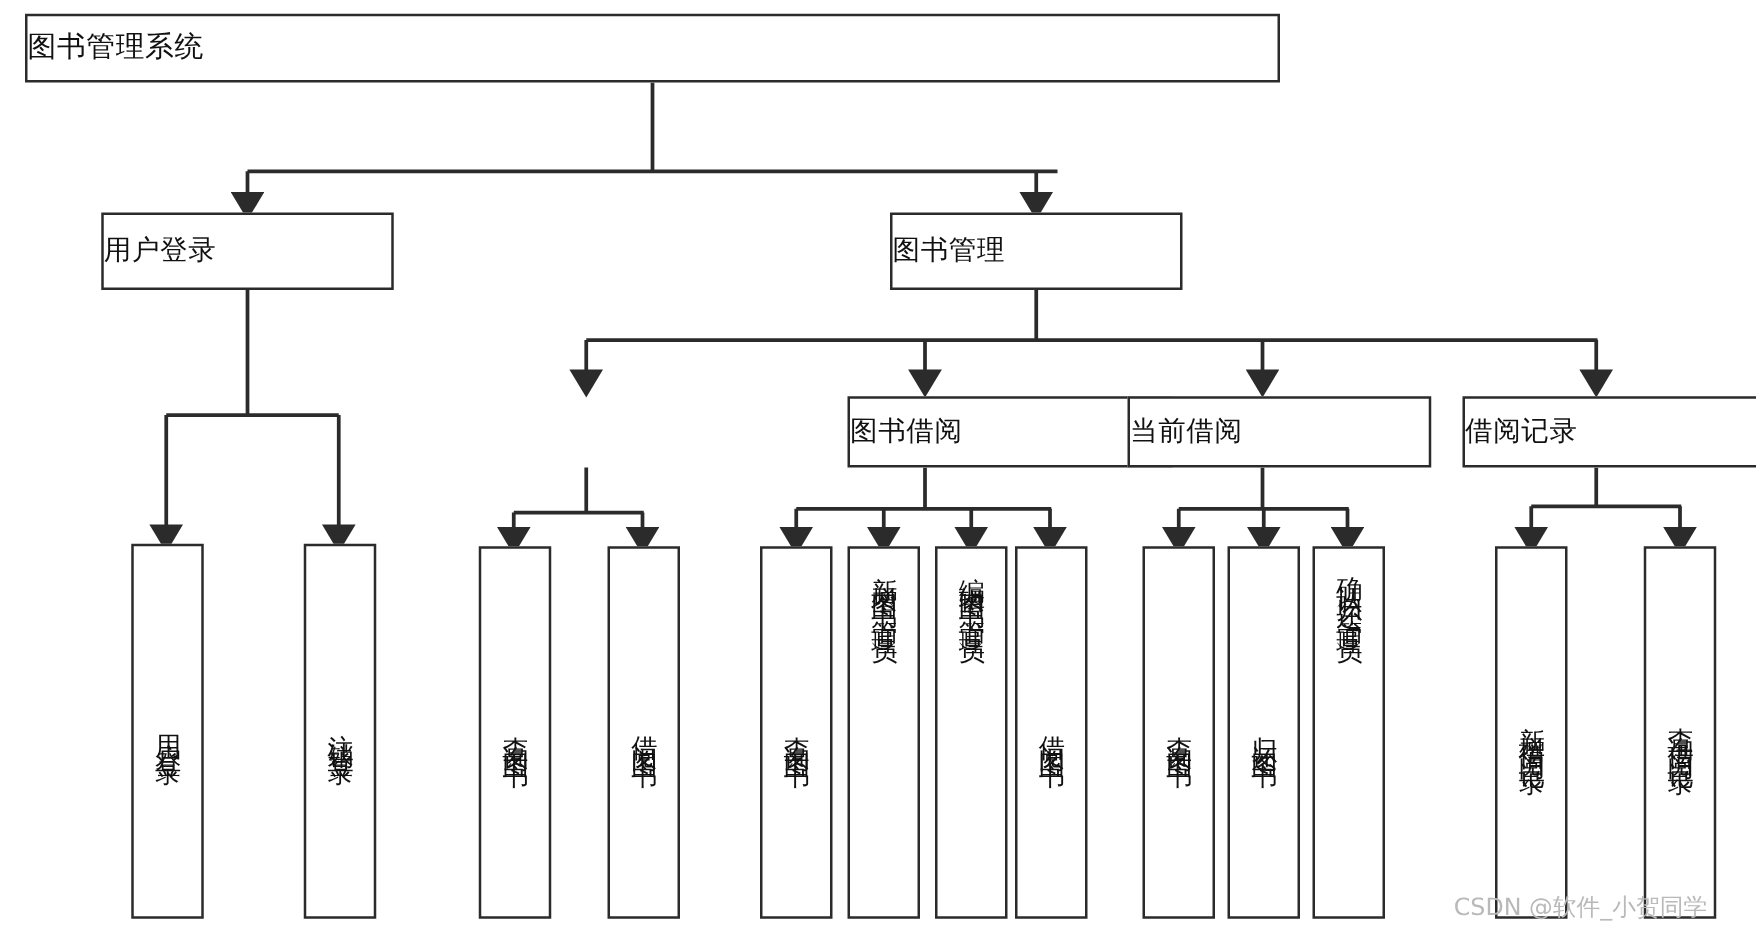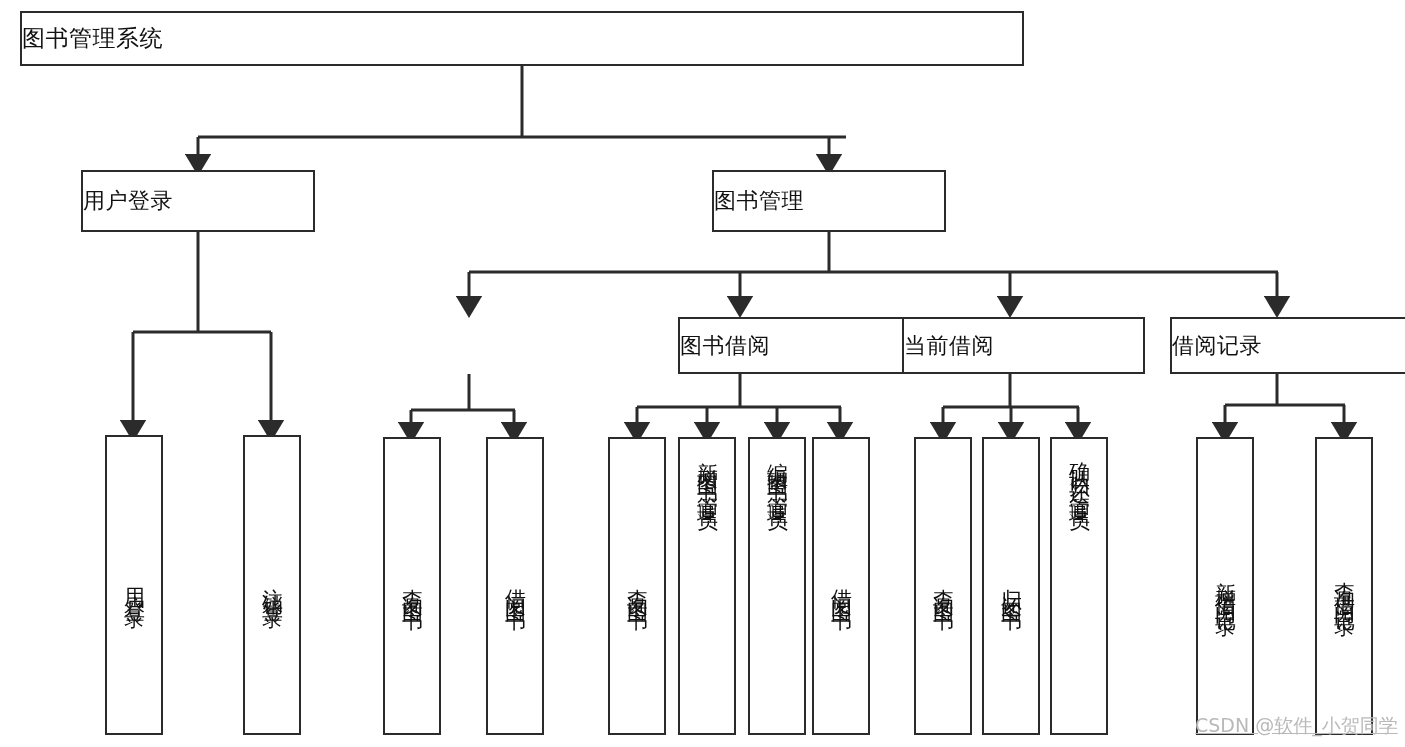--- a/index.html
+++ b/index.html
@@ -202,15 +202,15 @@
   </div>
 
   <div class="node v centered" style="left:1196px; top:437px; width:58px; height:298px;">
     <span class="label">新增借阅记录</span>
   </div>
 
   <div class="node v centered" style="left:1315px; top:437px; width:58px; height:298px;">
     <span class="label">查询借阅记录</span>
   </div>
 
-  <div class="watermark" style="left:1195px; top:713px;text-decoration:underline;">CSDN @软件_小贺同学</div>
+  <div class="watermark" style="left:1163px; top:713px;">CSDN @软件_小贺同学</div>
 
 </div>
 
 </body></html>

